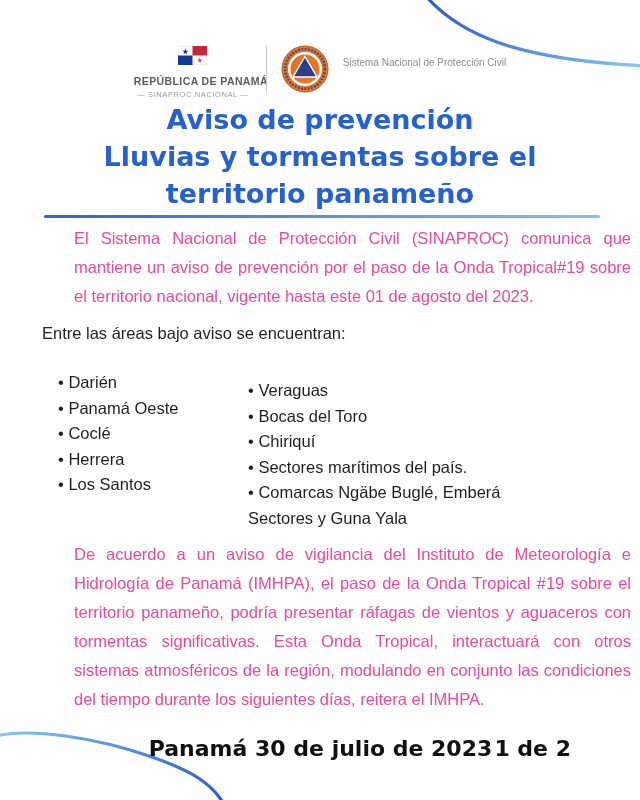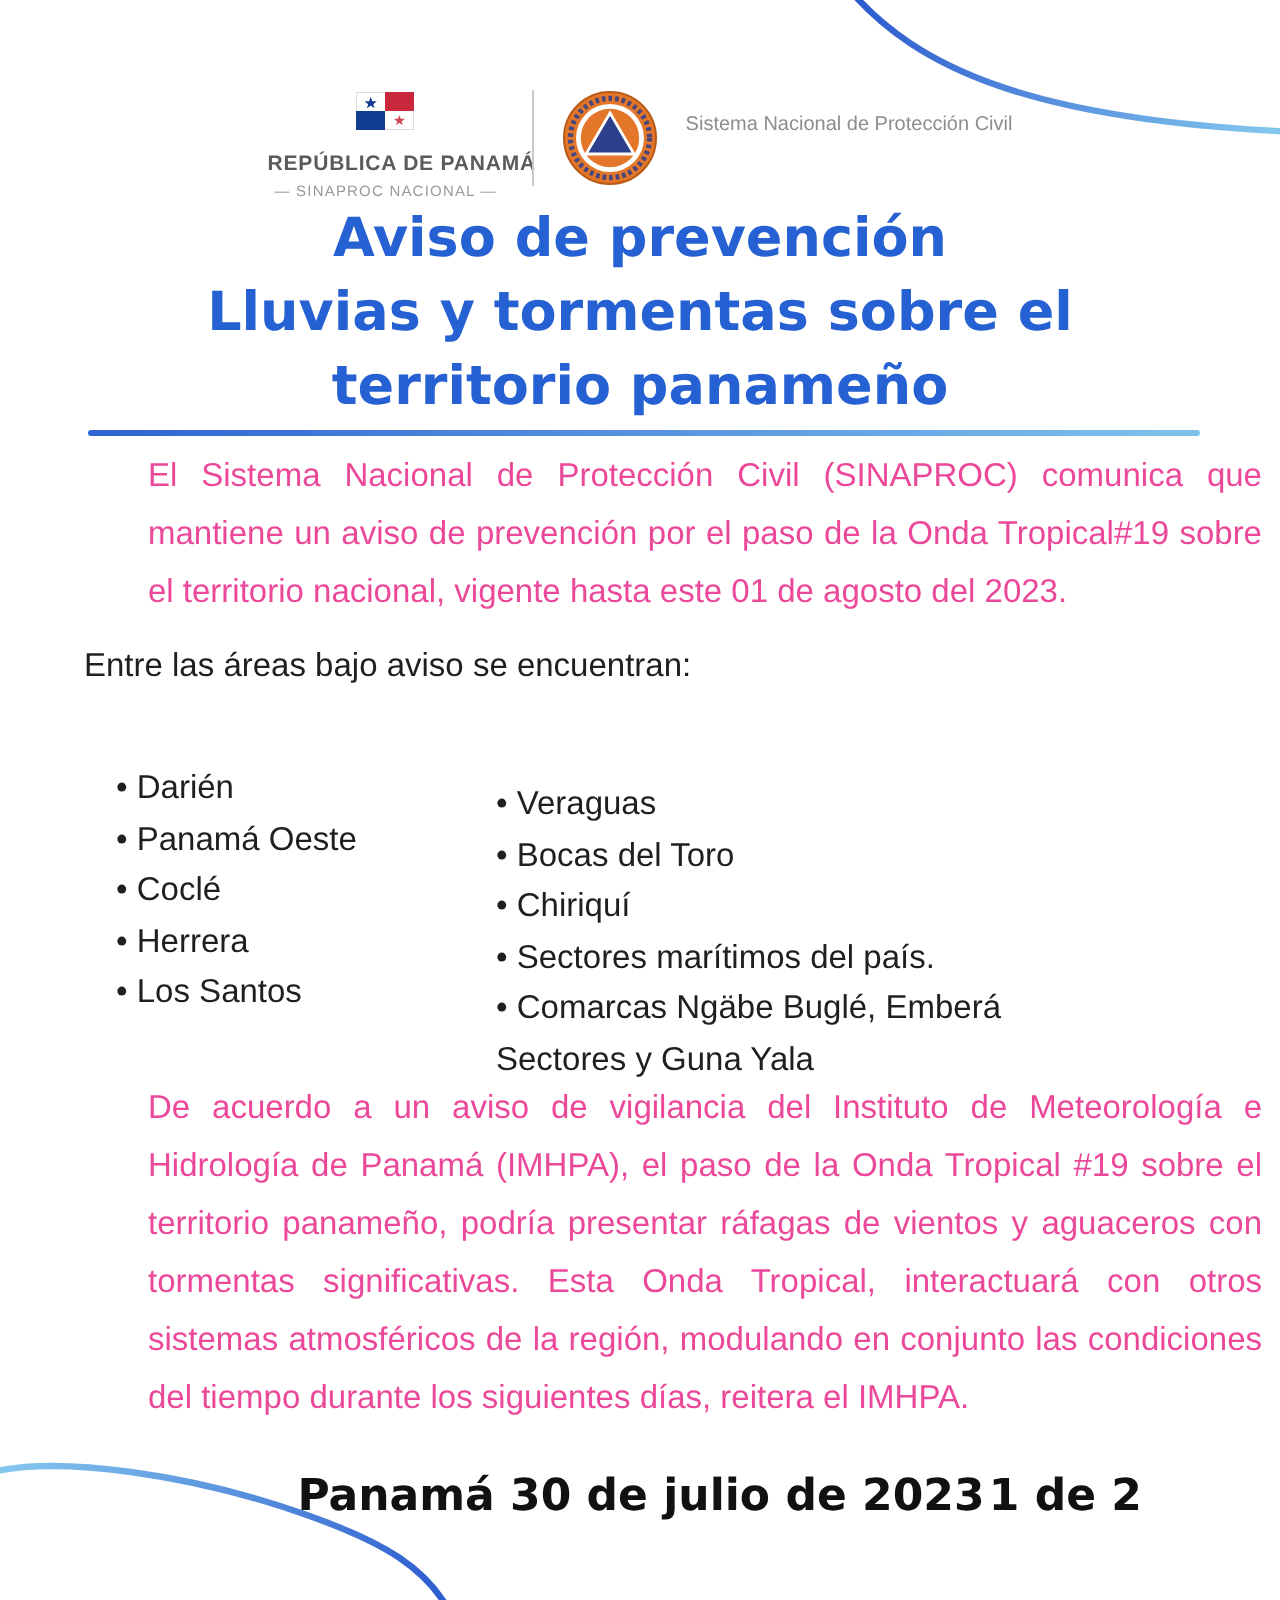--- a/index.html
+++ b/index.html
@@ -75,21 +75,21 @@
     color: #ec4899;
     margin-left: 28px;
   }
   .para1 { top: 224px; }
   .list-intro {
     position: absolute;
     top: 319px; left: 42px;
     font-size: 16.5px; line-height: 29px;
   }
   .areas { position: absolute; top: 370px; left: 0; }
-  .areas ul { list-style: none; position: absolute; top: 0; margin-top: 12px; }
+  .areas ul { list-style: none; position: absolute; top: 0; }
   .areas li { font-size: 16.5px; line-height: 25.5px; }
   .areas li::before { content: "• "; }
   .areas-left  { left: 58px;  width: 180px; }
   .areas-right { left: 248px; width: 290px; top: 8px !important; }
   .para2 { top: 540px; }
 
   
   .footer {
     position: absolute;
     top: 736px; left: 42px; width: 557px;

